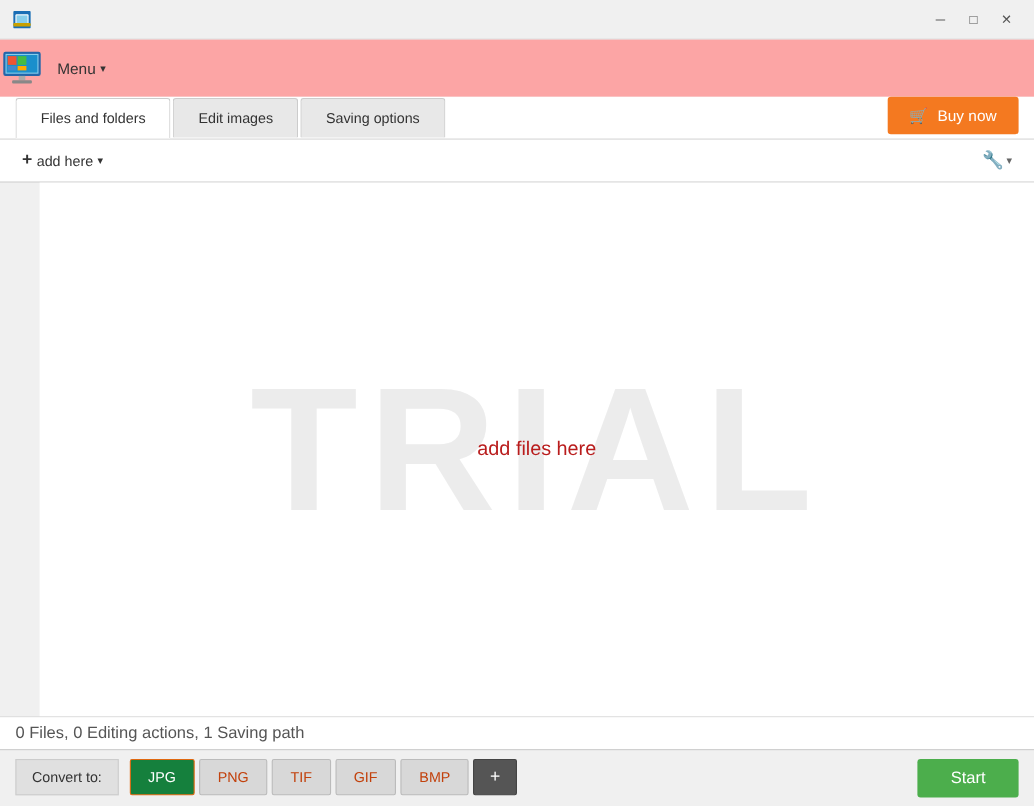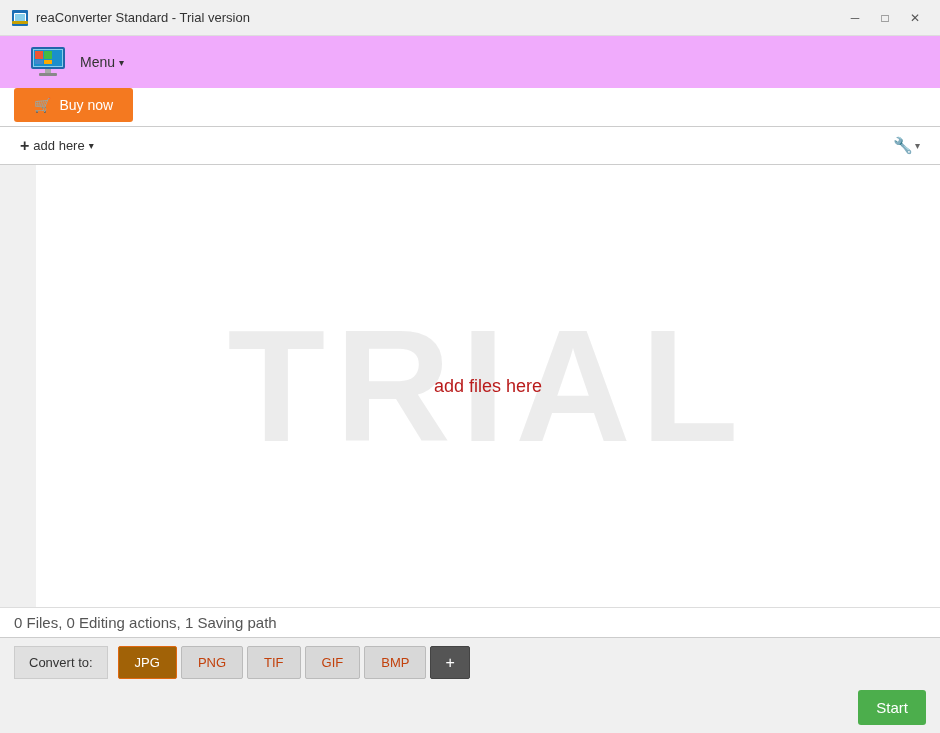--- a/index.html
+++ b/index.html
@@ -49,24 +49,24 @@
       cursor: pointer;
       font-size: 12px;
       display: flex;
       align-items: center;
       justify-content: center;
       color: #555;
     }
 
     
     .menu-bar {
-      padding: 8px 28px;
-      display: flex;
-      align-items: center;
-      background: #f0abfc;
+      padding: 8px 0;
+      display: flex;
+      align-items: center;
+      background: #fca5a5;
     }
     .menu-logo {
       width: 40px;
       height: 36px;
       margin-right: 6px;
       display: flex;
       align-items: center;
       justify-content: center;
     }
     .menu-logo svg { width: 38px; height: 34px; }
@@ -228,62 +228,60 @@
       padding: 8px 16px;
       border: 1px solid #bbb;
       background: #d8d8d8;
       font-size: 13px;
       cursor: pointer;
       color: #c2410c;
       border-radius: 2px;
       font-weight: 500;
     }
     .format-btn.selected {
-      background: #a16207;
+      background: #15803d;
       color: white;
       border-color: #e06810;
     }
     .format-btn.add-format {
       background: #555;
       color: white;
       border-color: #444;
       font-size: 16px;
       padding: 6px 14px;
     }
     .start-btn {
       background: #4cae4c;
       color: white;
       border: none;
-      padding: 9px 18px;
+      padding: 9px 30px;
       font-size: 15px;
       cursor: pointer;
       border-radius: 3px;
       margin-left: auto;
       font-weight: 500;
-      margin-top: 44px;
     }
 
     .chevron {
       font-size: 10px;
     }
   </style>
 </head>
 <body>
 
 <div class="title-bar">
   <div class="title-bar-left">
     <div class="app-icon">
       <svg width="16" height="16" viewBox="0 0 16 16">
         <rect x="0" y="0" width="16" height="16" fill="#1a6eb5" rx="1"></rect>
         <rect x="2" y="3" width="12" height="9" fill="white" rx="1"></rect>
         <rect x="3" y="4" width="10" height="7" fill="#87ceeb"></rect>
         <rect x="0" y="11" width="16" height="3" fill="#c8a000" rx="1"></rect>
       </svg>
     </div>
-    <span>reaConverter Standard - Trial version</span>
   </div>
   <div class="title-bar-controls">
     <button class="title-btn">─</button>
     <button class="title-btn">□</button>
     <button class="title-btn close">✕</button>
   </div>
 </div>
 
 <div class="menu-bar">
   <div class="menu-logo">
@@ -303,20 +301,31 @@
       <rect x="10" y="28" width="18" height="3" fill="#888" rx="1"></rect>
     </svg>
   </div>
   <button class="menu-button">
     <span>Menu</span>
     <span class="chevron">▾</span>
   </button>
 </div>
 
 <div class="tabs-bar">
+  <div class="tabs-left">
+    <div class="tab active">
+      <span>Files and folders</span>
+    </div>
+    <div class="tab">
+      <span>Edit images</span>
+    </div>
+    <div class="tab">
+      <span>Saving options</span>
+    </div>
+  </div>
   <button class="buy-now-btn">
     <span>🛒</span>
     <span>Buy now</span>
   </button>
 </div>
 
 <div class="toolbar">
   <button class="add-files-btn">
     <span style="font-size:16px;font-weight:bold;">+</span>
     <span>add here</span>

